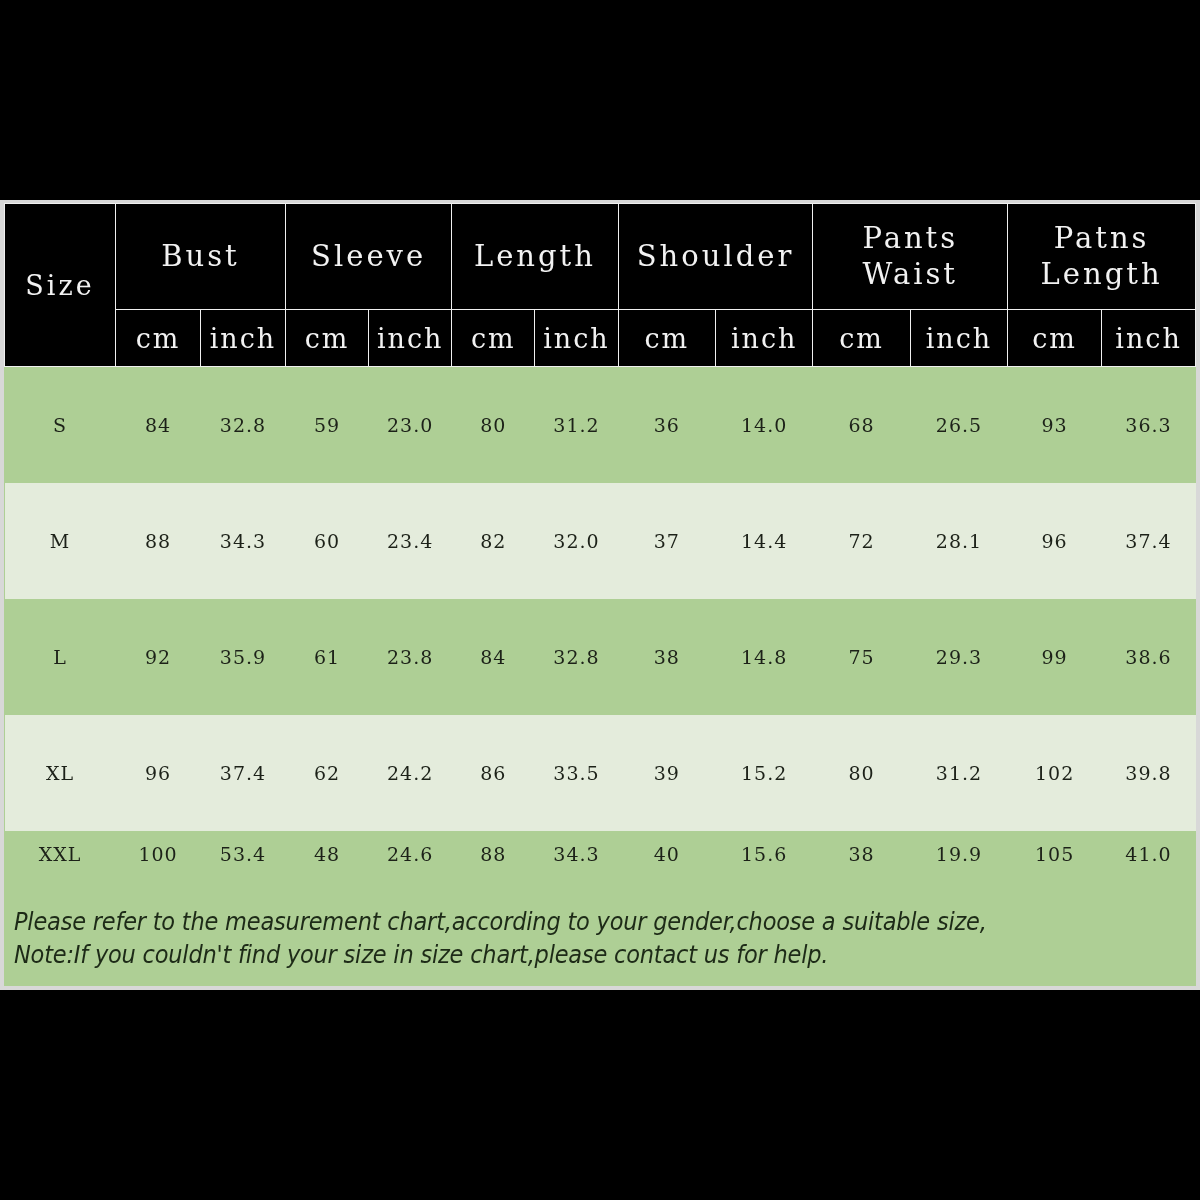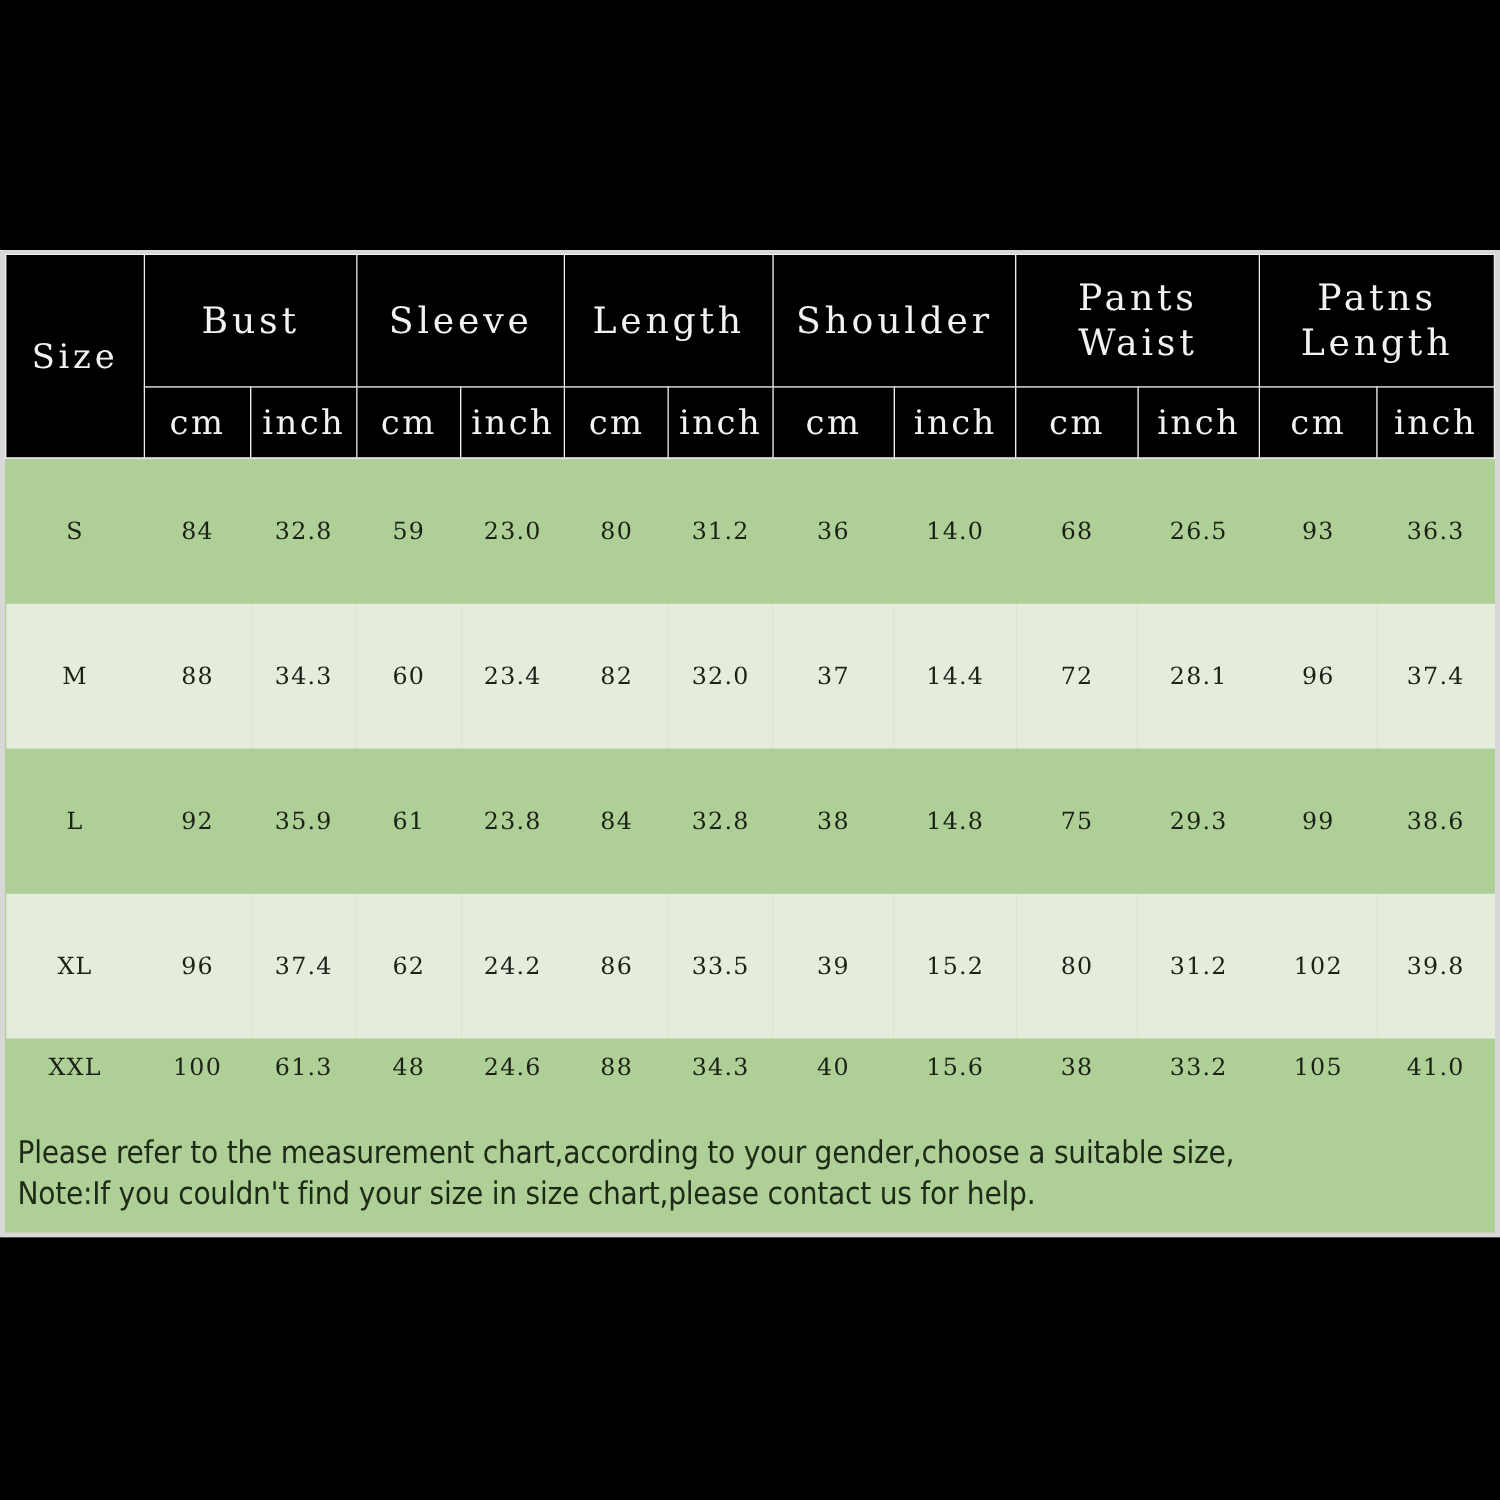--- a/index.html
+++ b/index.html
@@ -104,21 +104,21 @@
   
   #note {
     background: #aecf95;
     padding: 14px 8px 0 10px;
     font-family: "DejaVu Sans Condensed", "Liberation Sans Narrow", "Liberation Sans", sans-serif;
     font-size: 25px;
     line-height: 1.32;
     color: #1d2a17;
     letter-spacing: -0.2px;
   }
-  #note .note-line { display: block; white-space: nowrap; }
+  #note .note-line { display: block; white-space: nowrap; font-style: italic; }
 </style>
 </head>
 <body>
 
 <div id="page">
 
   <div class="letterbox letterbox-top"></div>
 
   <div id="content">
 
@@ -228,29 +228,29 @@
           <td>39</td>
           <td>15.2</td>
           <td>80</td>
           <td>31.2</td>
           <td>102</td>
           <td>39.8</td>
         </tr>
         <tr class="row-dark row-last">
           <td>XXL</td>
           <td>100</td>
-          <td>61.3</td>
+          <td>53.4</td>
           <td>48</td>
           <td>24.6</td>
           <td>88</td>
           <td>34.3</td>
           <td>40</td>
           <td>15.6</td>
           <td>38</td>
-          <td>33.2</td>
+          <td>19.9</td>
           <td>105</td>
           <td>41.0</td>
         </tr>
       </tbody>
     </table>
 
     <div id="note">
       <span class="note-line">Please refer to the measurement chart,according to your gender,choose a suitable size,</span>
       <span class="note-line">Note:If you couldn't find your size in size chart,please contact us for help.</span>
     </div>

